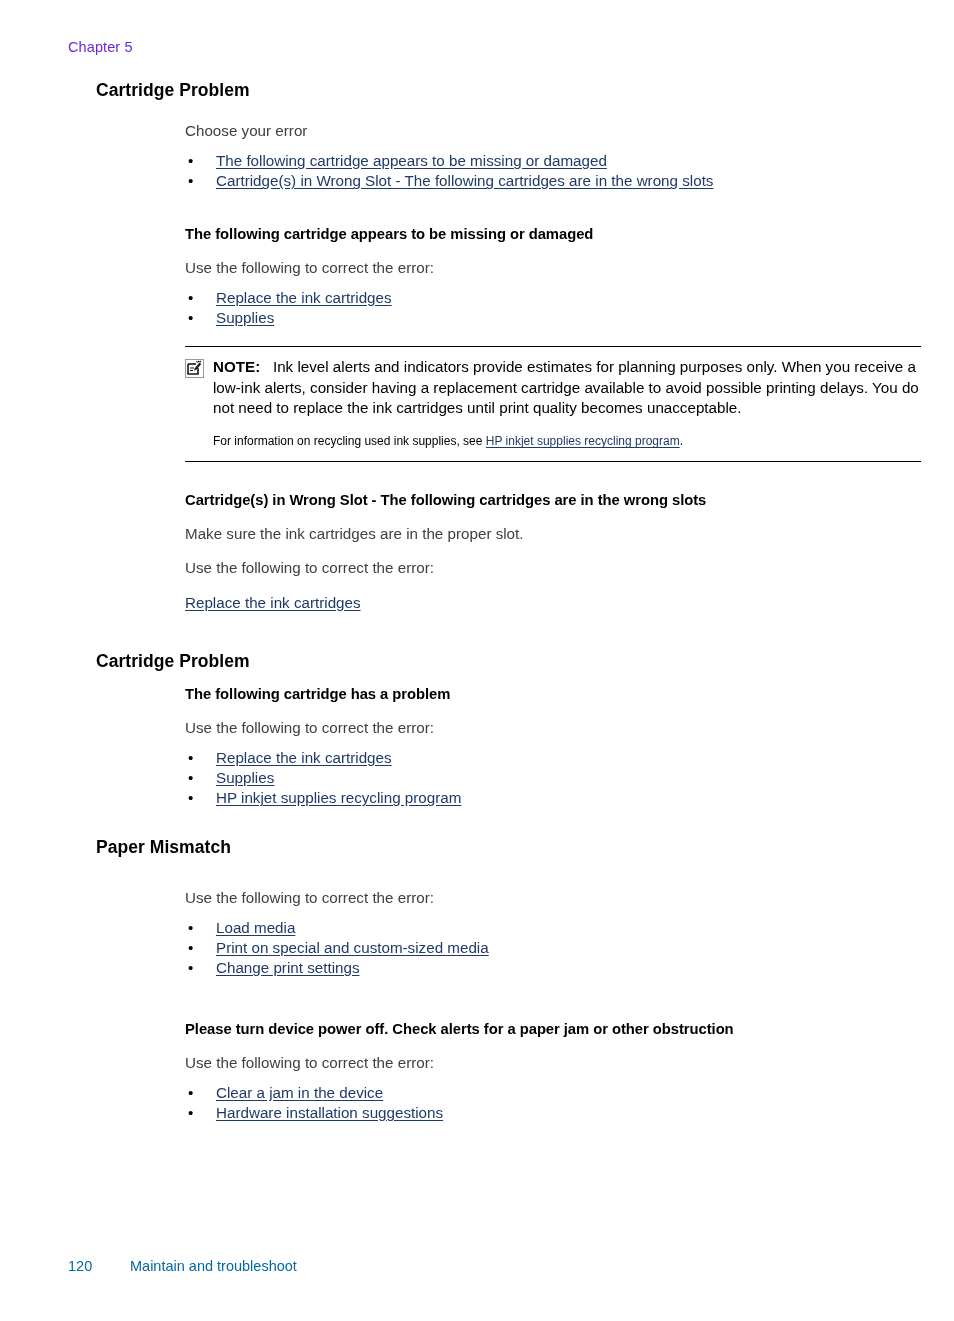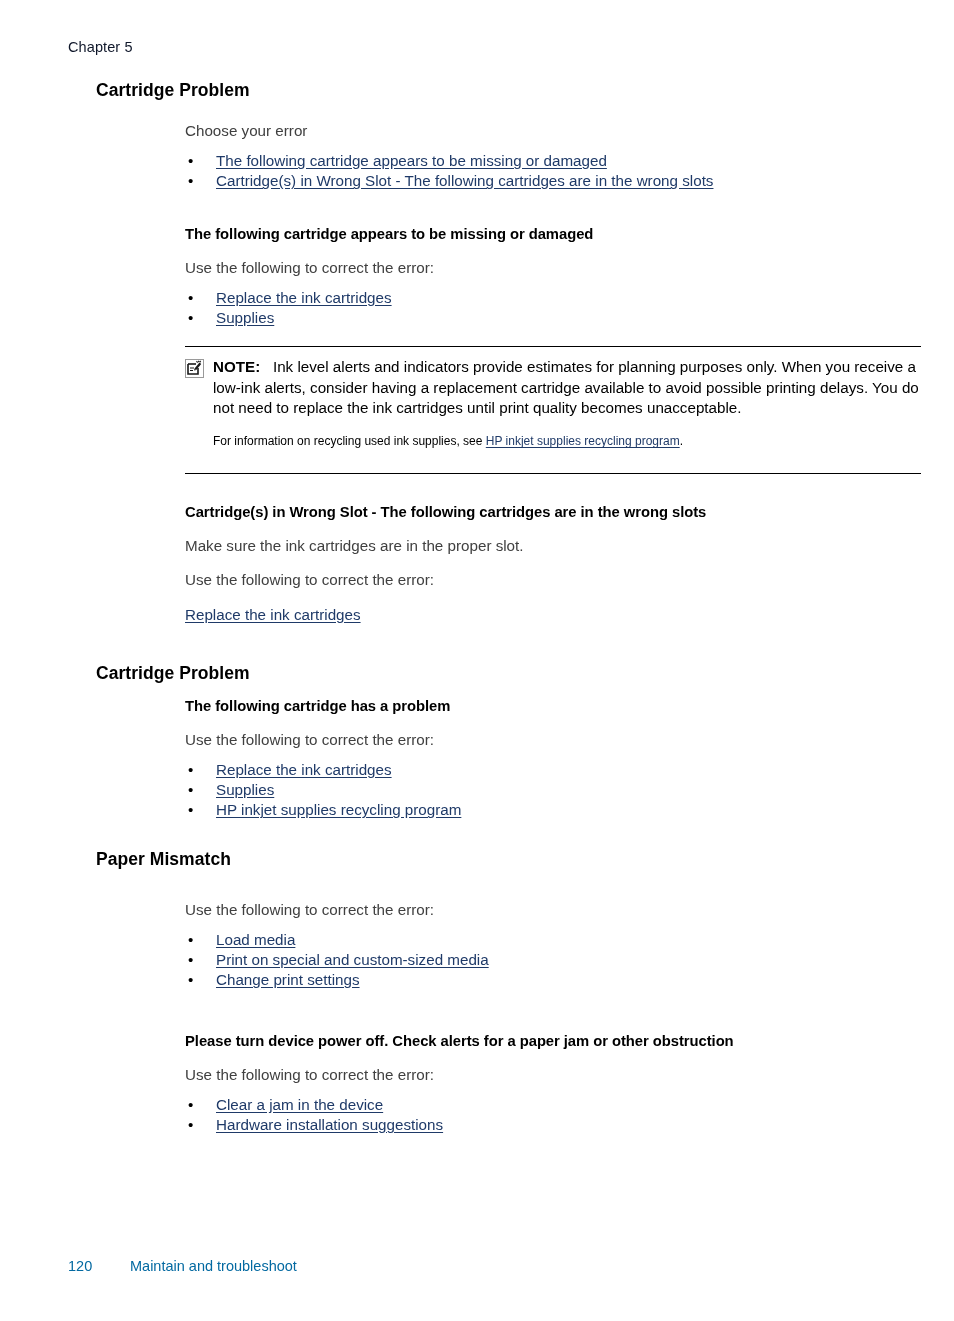--- a/index.html
+++ b/index.html
@@ -20,21 +20,21 @@
     box-sizing: border-box;
   }
 
   
   .chapter-head {
     position: absolute;
     left: 68px;
     top: 38px;
     font-size: 14.5px;
     line-height: 1.25;
-    color: #0f172a;
+    color: #6d28d9;
     letter-spacing: 0.1px;
   }
 
   
   .content {
     position: absolute;
     left: 0;
     top: 80px;
     width: 954px;
     margin-left: 28px;
@@ -101,21 +101,21 @@
     margin: 0 0 0 157px;
     line-height: 1.33;
   }
 
   
   .note-box {
     margin: 0 0 0 157px;
     width: 736px;
     border-top: 1.6px solid #000;
     border-bottom: 1.6px solid #000;
-    padding: 10px 0 24px 0;
+    padding: 10px 0 12px 0;
     box-sizing: content-box;
   }
   .note-row {
     position: relative;
     padding-left: 28px;
   }
   .note-icon {
     position: absolute;
     left: 0;
     top: 2px;

